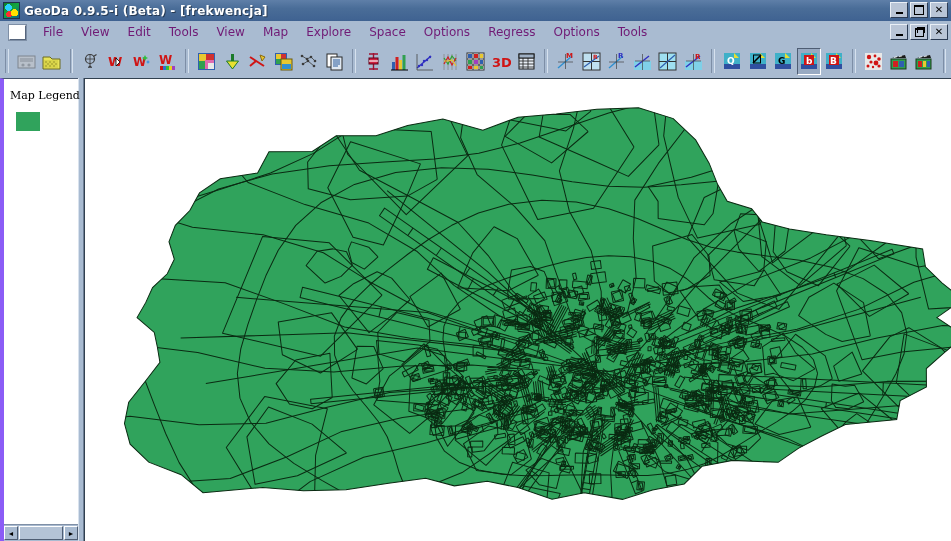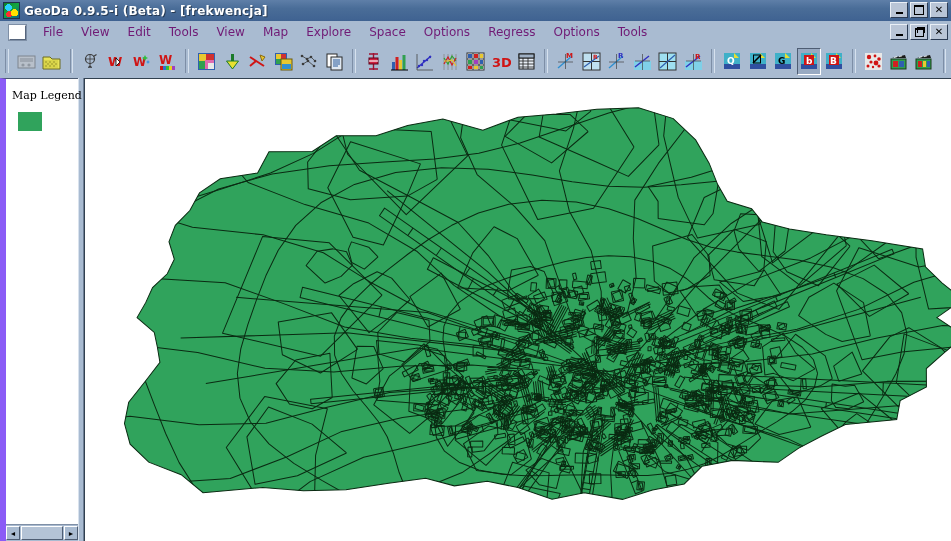--- a/index.html
+++ b/index.html
@@ -95,21 +95,21 @@
   .client{
     position:absolute;left:0;top:78px;width:951px;height:463px;
     background:#9aafc9;
   }
   .child{
     position:absolute;left:0;top:0;width:951px;height:463px;
     display:flex;
   }
   .legend-pane{
     position:relative;width:78px;height:463px;background:#ffffff;
-    border-top:1px solid #4a5a70;border-left:6px solid #8b5cf6;
+    border-top:1px solid #4a5a70;border-left:4px solid #8b5cf6;
     box-sizing:border-box;
     display:flex;flex-direction:column;
   }
   .legend-body{flex:1;position:relative;padding:10px 0 0 6px;}
   .legend-title{
     font-family:"DejaVu Serif", serif;
     font-size:11px;color:#000;white-space:nowrap;
   }
   .legend-swatch{
     width:24px;height:19px;margin-top:10px;margin-left:6px;

